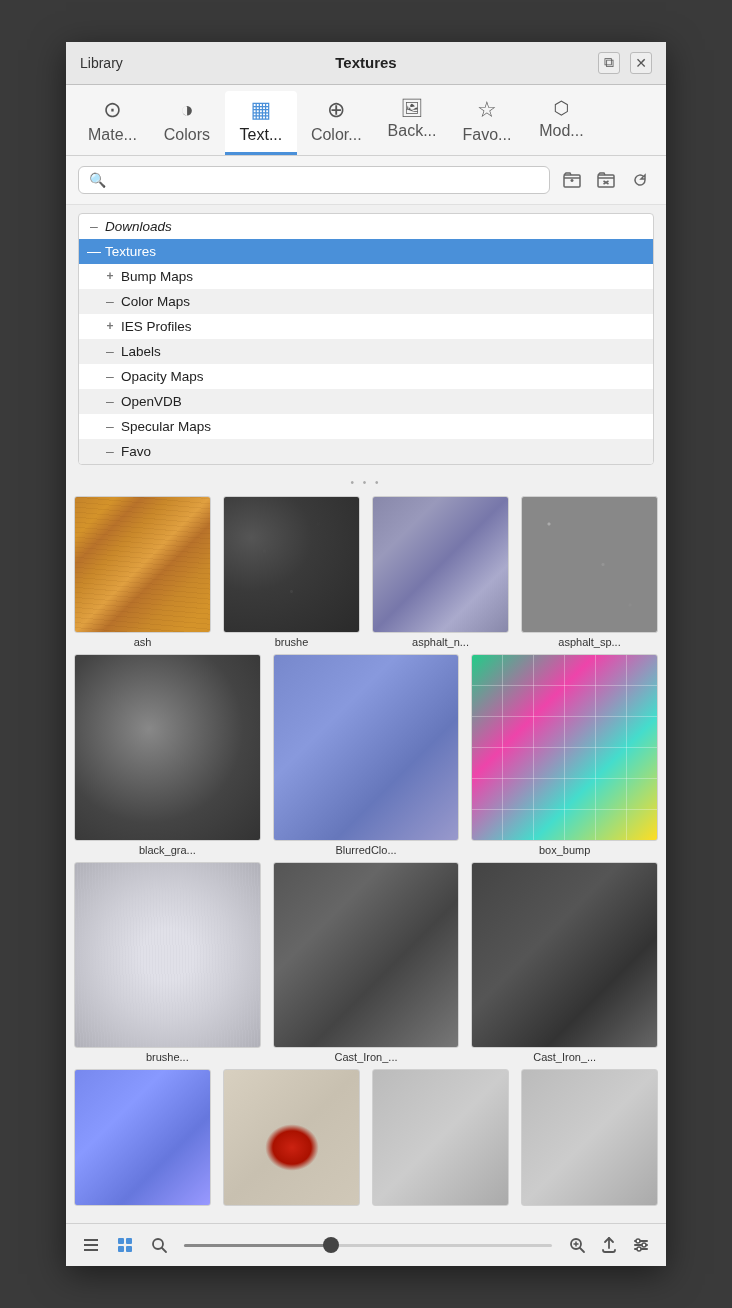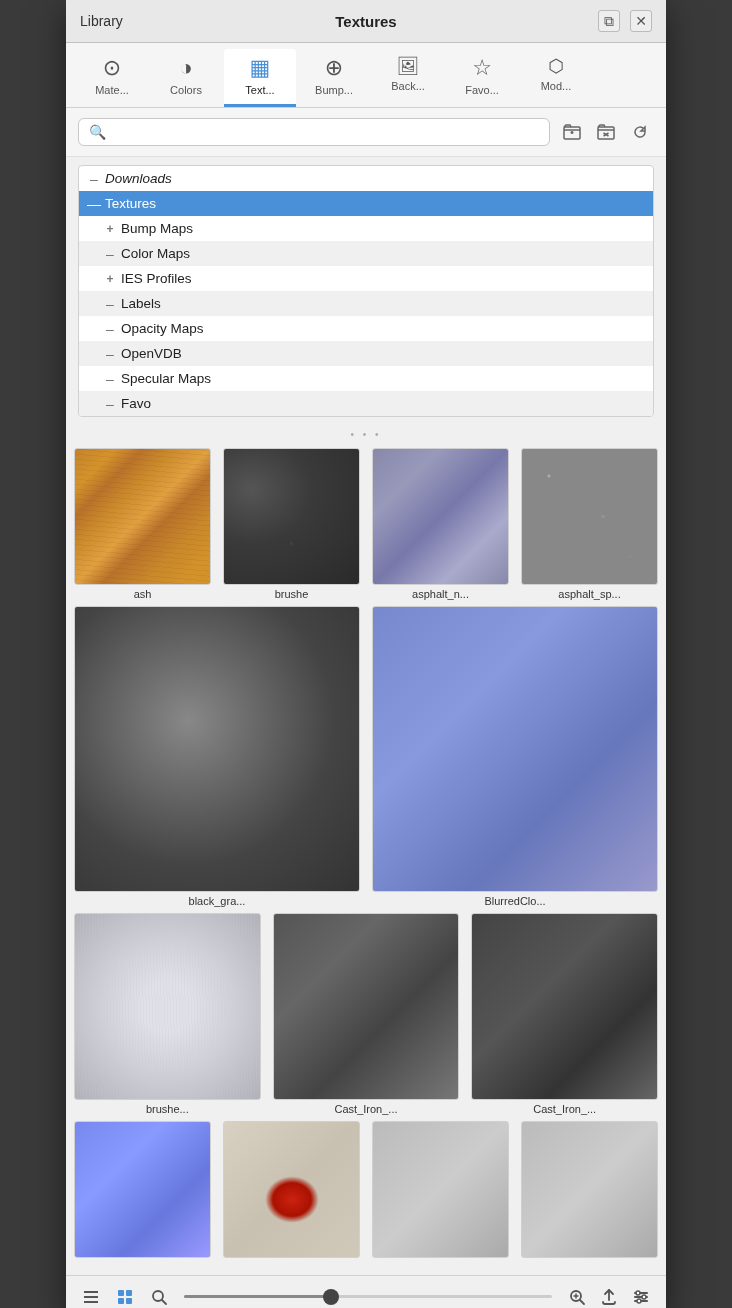--- a/index.html
+++ b/index.html
@@ -82,21 +82,21 @@
     .toolbar-item.active {
       background: #fff;
       border-bottom: 3px solid #4a90d9;
       color: #222;
     }
     .toolbar-icon {
       font-size: 22px;
       margin-bottom: 3px;
     }
     .toolbar-label {
-      font-size: 11px;
+      font-size: 16px;
     }
     
     .search-bar {
       background: #f5f5f5;
       padding: 10px 12px;
       display: flex;
       align-items: center;
       gap: 8px;
       border-bottom: 1px solid #e0e0e0;
     }
@@ -407,21 +407,21 @@
     <div class="toolbar-item">
       <span class="toolbar-icon">◑</span>
       <span class="toolbar-label">Colors</span>
     </div>
     <div class="toolbar-item active">
       <span class="toolbar-icon" style="color:#4a90d9;">▦</span>
       <span class="toolbar-label">Text...</span>
     </div>
     <div class="toolbar-item">
       <span class="toolbar-icon">⊕</span>
-      <span class="toolbar-label">Bump...</span>
+      <span class="toolbar-label">Color...</span>
     </div>
     <div class="toolbar-item">
       <span class="toolbar-icon" style="font-size:18px;">🖼</span>
       <span class="toolbar-label">Back...</span>
     </div>
     <div class="toolbar-item">
       <span class="toolbar-icon">☆</span>
       <span class="toolbar-label">Favo...</span>
     </div>
     <div class="toolbar-item">
@@ -538,20 +538,24 @@
     </div>
 
     <div class="texture-row">
       <div class="texture-cell">
         <div class="texture-thumb tex-black-gra"></div>
         <span class="texture-name">black_gra...</span>
       </div>
       <div class="texture-cell">
         <div class="texture-thumb tex-blurred-clo"></div>
         <span class="texture-name">BlurredClo...</span>
+      </div>
+      <div class="texture-cell">
+        <div class="texture-thumb tex-box-bump"></div>
+        <span class="texture-name">box_bump</span>
       </div>
     </div>
 
     <div class="texture-row">
       <div class="texture-cell">
         <div class="texture-thumb tex-brushed"></div>
         <span class="texture-name">brushe...</span>
       </div>
       <div class="texture-cell">
         <div class="texture-thumb tex-cast-iron"></div>

